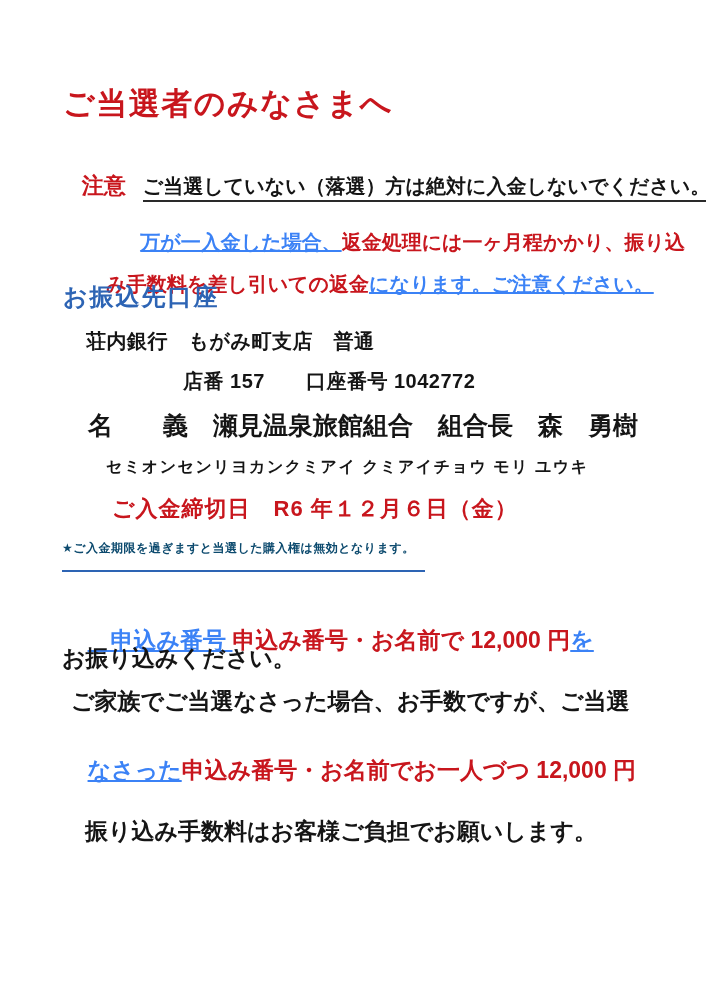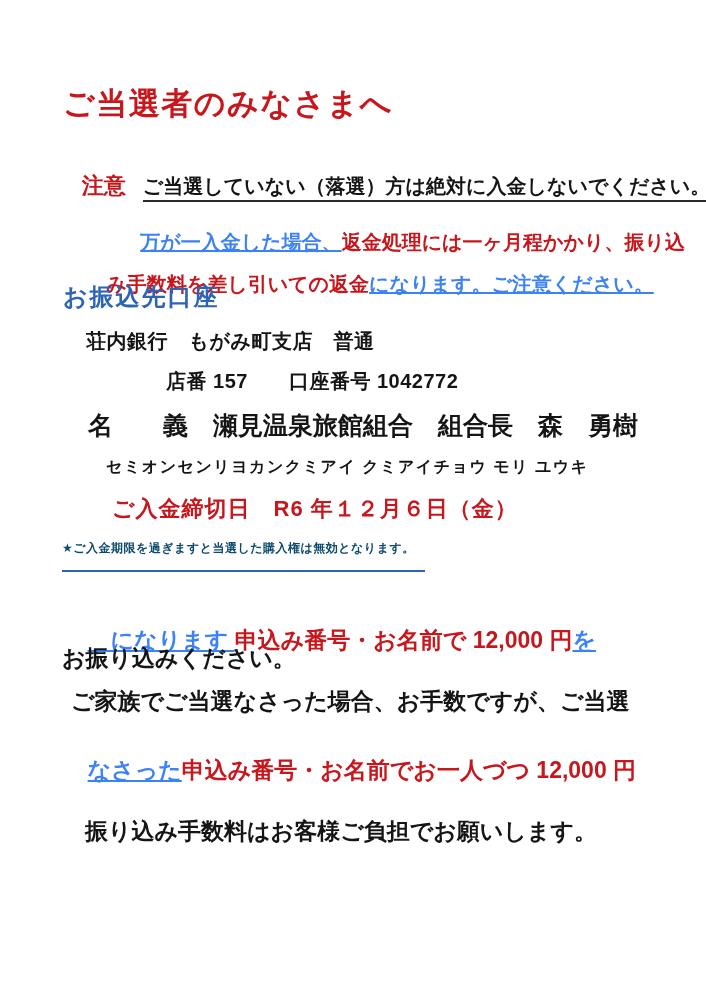--- a/index.html
+++ b/index.html
@@ -99,32 +99,32 @@
   </div>
 
   <div class="line detail" style="top:250px; left:84px;">
     <span class="red">み手数料を差し引いての返金</span><span class="black">になります。ご注意ください。</span>
   </div>
 
   <div class="line section-heading" style="top:283px; left:63px;">お振込先口座</div>
 
   <div class="line bank" style="top:330px; left:86px;">荘内銀行　もがみ町支店　普通</div>
 
-  <div class="line bank" style="top:370px; left:166px;">店番 157　　口座番号 1042772</div>
+  <div class="line bank" style="top:370px; left:183px;">店番 157　　口座番号 1042772</div>
 
   <div class="line holder" style="top:411px; left:88px;">名　　義　瀬見温泉旅館組合　組合長　森　勇樹</div>
 
   <div class="line kana" style="top:458px; left:106px;">セミオンセンリヨカンクミアイ クミアイチョウ モリ ユウキ</div>
 
   <div class="line deadline" style="top:496px; left:112px;">ご入金締切日　R6 年１２月６日（金）</div>
 
   <div class="line warning" style="top:542px; left:62px;">★ご入金期限を過ぎますと当選した購入権は無効となります。</div>
 
   <div class="line body-line" style="top:601px; left:62px;">
-    <span class="black">　になります </span><span class="red">申込み番号・お名前で 12,000 円</span><span class="black">を</span>
+    <span class="black">　申込み番号 </span><span class="red">申込み番号・お名前で 12,000 円</span><span class="black">を</span>
   </div>
 
   <div class="line body-line" style="top:645px; left:62px;">お振り込みください。</div>
 
   <div class="line body-line" style="top:688px; left:48px;">　ご家族でご当選なさった場合、お手数ですが、ご当選</div>
 
   <div class="line body-line" style="top:731px; left:62px;">
     <span class="black">なさった</span><span class="red">申込み番号・お名前でお一人づつ 12,000 円</span>
   </div>
 

